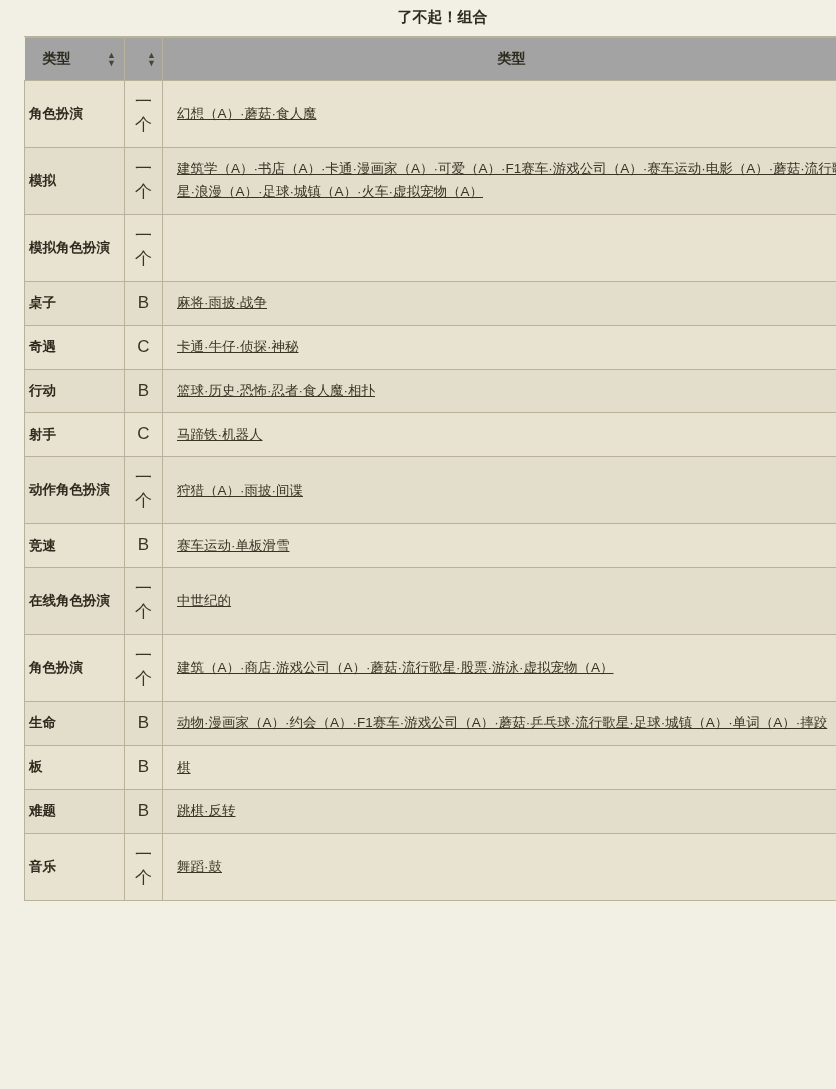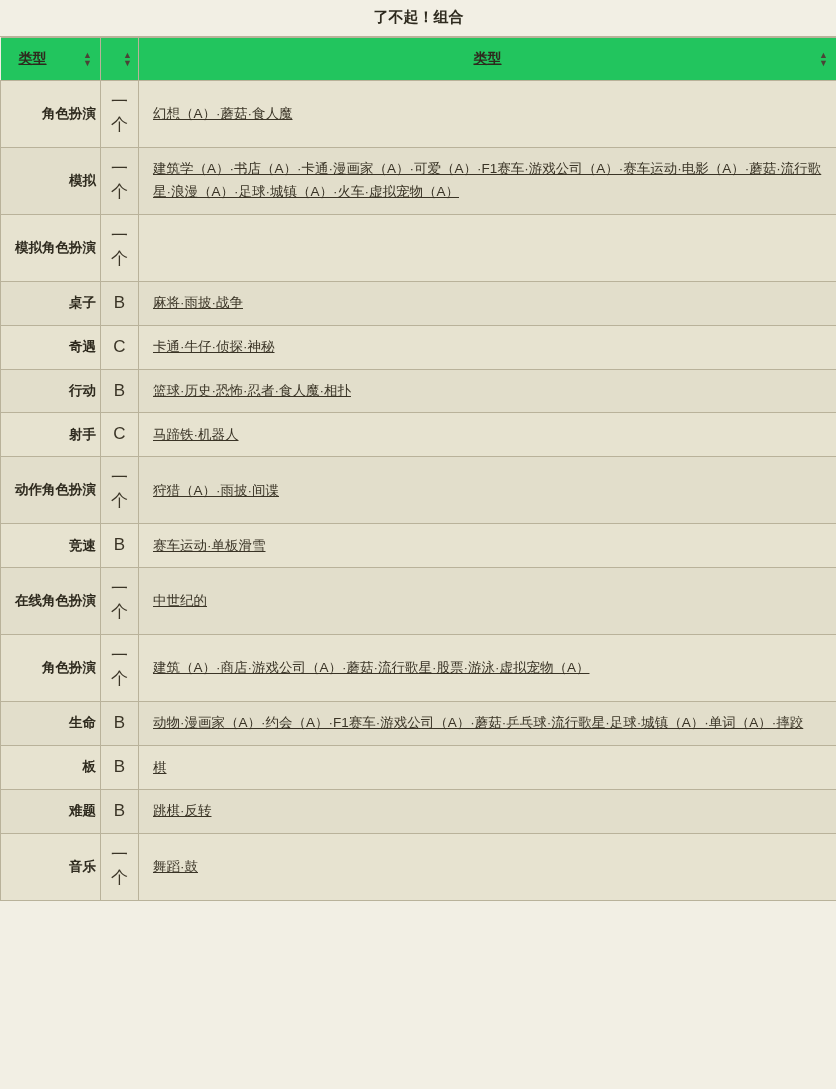--- a/index.html
+++ b/index.html
@@ -8,20 +8,21 @@
     background: #f2efe4;
   }
   body {
     width: 836px;
     font-family: "Liberation Sans", "DejaVu Sans", sans-serif;
     color: #3a3426;
   }
   .wrap {
     width: 716px;
     box-sizing: border-box;
+    margin-left: 24px;
   }
   table.combo {
     width: 836px;
     border-collapse: collapse;
     table-layout: fixed;
   }
   table.combo caption {
     caption-side: top;
     background: #f2efe4;
     font-weight: bold;
@@ -29,31 +30,30 @@
     color: #2e2a1e;
     padding: 8px 0 9px 0;
     text-align: center;
     border-bottom: 1px solid #b9b29a;
   }
   col.c1 { width: 100px; }
   col.c2 { width: 38px; }
   col.c3 { width: 698px; }
 
   thead th {
-    background: #22c55e;
+    background: #a3a3a3;
     border: 1px solid #b9b29a;
     border-left: none;
     border-right: 1px solid #b9b29a;
     font-size: 14px;
     font-weight: bold;
     color: #2e2a1e;
     padding: 12px 8px;
     position: relative;
     text-align: center;
-    text-decoration: underline;
   }
   thead th.left-head {
     text-align: left;
     padding-left: 18px;
   }
   .sorter {
     position: absolute;
     right: 8px;
     top: 50%;
     transform: translateY(-50%);
@@ -73,21 +73,21 @@
     font-size: 13.5px;
     vertical-align: middle;
     padding: 10px 8px;
     background: #e7e3d0;
   }
   tbody tr:nth-child(even) td {
     background: #e2decb;
   }
   td.cat {
     font-weight: bold;
-    text-align: right;
+    text-align: left;
     color: #2e2a1e;
     font-size: 13.5px;
     line-height: 1.5;
     padding: 10px 4px;
   }
   td.rank {
     text-align: center;
     font-size: 17px;
     line-height: 1.35;
     color: #3a3426;

